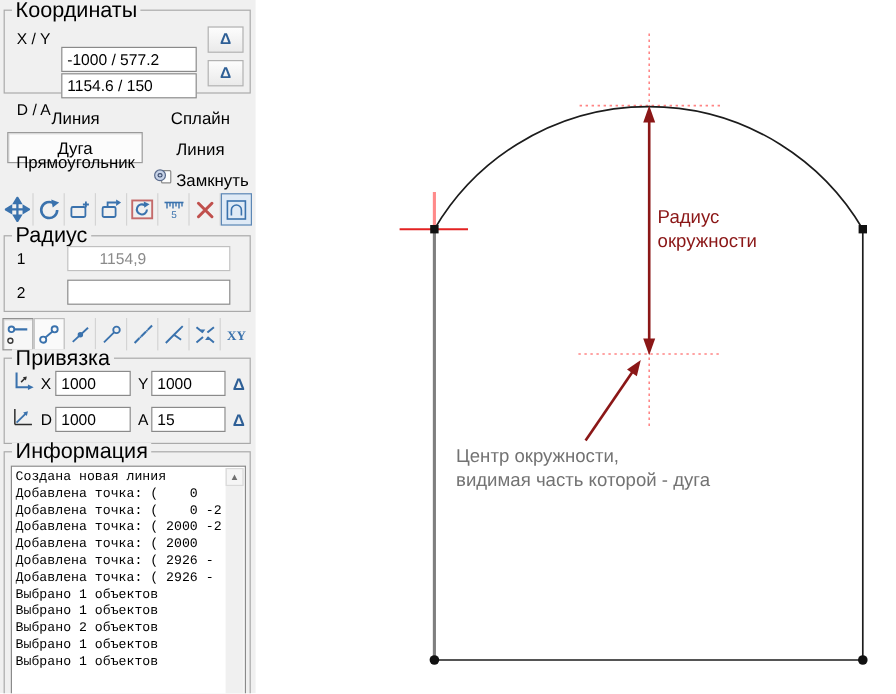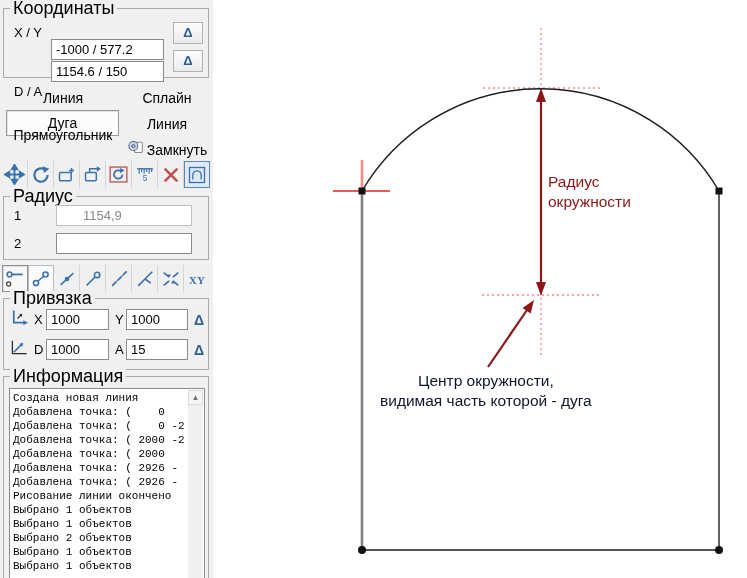--- a/index.html
+++ b/index.html
@@ -224,21 +224,20 @@
       <span class="group-title">Информация</span>
       <div class="listbox" style="left:5px; top:11px; width:196px; height:195px;">
         <div class="listbox-lines">
           <div class="log-line">Создана новая линия</div>
           <div class="log-line">Добавлена точка: (    0</div>
           <div class="log-line">Добавлена точка: (    0 -2</div>
           <div class="log-line">Добавлена точка: ( 2000 -2</div>
           <div class="log-line">Добавлена точка: ( 2000</div>
           <div class="log-line">Добавлена точка: ( 2926 -</div>
           <div class="log-line">Добавлена точка: ( 2926 -</div>
-          <div class="log-line">Рисование линии окончено</div>
           <div class="log-line">Выбрано 1 объектов</div>
           <div class="log-line">Выбрано 1 объектов</div>
           <div class="log-line">Выбрано 2 объектов</div>
           <div class="log-line">Выбрано 1 объектов</div>
           <div class="log-line">Выбрано 1 объектов</div>
         </div>
         <div class="vscroll">
           <div class="up">▲</div>
         </div>
       </div>
@@ -283,19 +282,19 @@
         <line x1="272" y1="367" x2="311" y2="310" stroke-width="2.2"></line>
         <polygon points="318,300 314.7,313.5 306.5,307.9" stroke="none"></polygon>
       </g>
     </svg>
 
     
     <div class="annot" style="left:332px; top:172px; color:#8b1717;">
       <div>Радиус</div>
       <div>окружности</div>
     </div>
-    <div class="annot" style="left:164px; top:371px; color:#0f172a;text-align:center;">
+    <div class="annot" style="left:164px; top:371px; color:#737373;">
       <div>Центр окружности,</div>
       <div>видимая часть которой - дуга</div>
     </div>
   </div>
 
 </div>
 
 </body></html>

